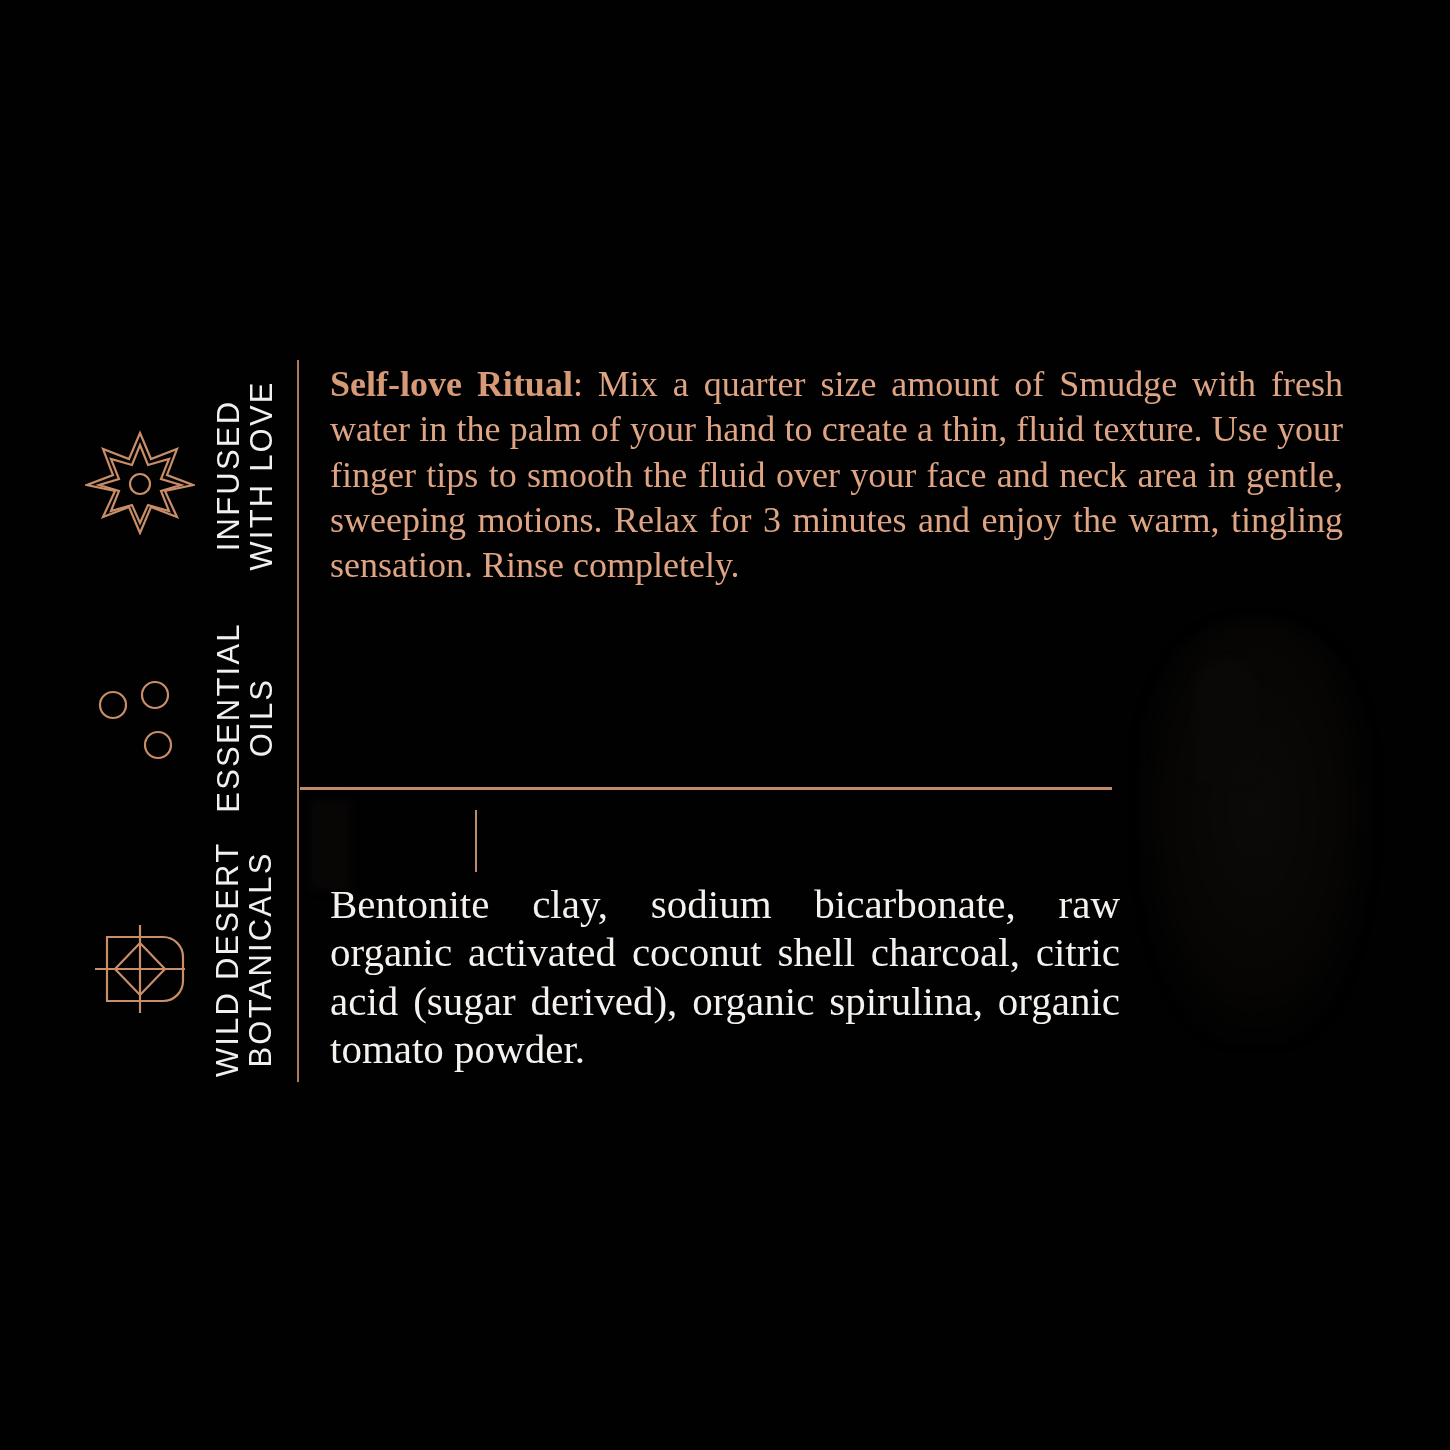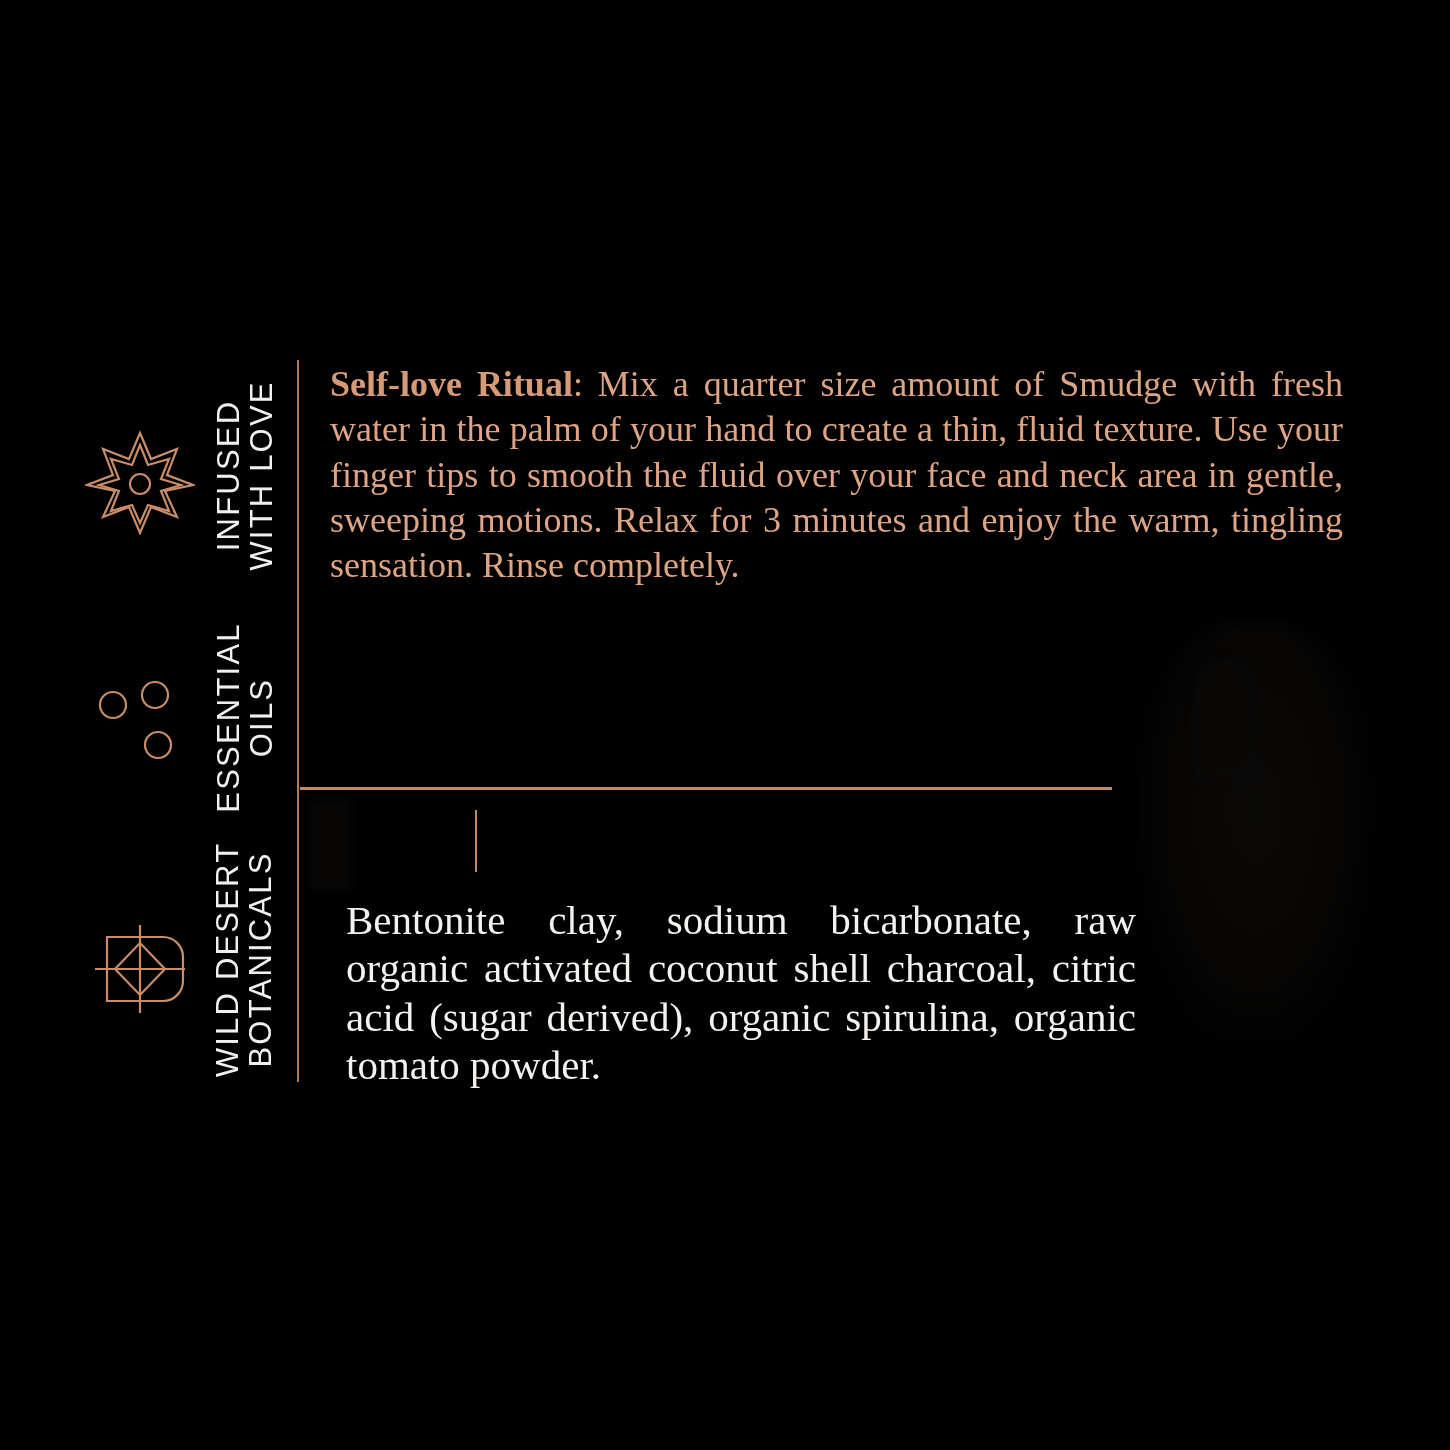--- a/index.html
+++ b/index.html
@@ -173,21 +173,21 @@
   #ingredients {
     position: absolute;
     left: 330px;
     top: 880px;
     width: 790px;
     font-family: "Liberation Serif", serif;
     font-size: 41px;
     line-height: 1.18;
     text-align: justify;
     color: #f4f1ee;
-    margin: 16px;
+    margin: 0;
   }
 </style>
 </head>
 <body>
 
 <div id="label-panel">
 
   <div id="ghost-shape"></div>
   <div id="ghost-shape2"></div>
   <div id="ghost-shape3"></div>

